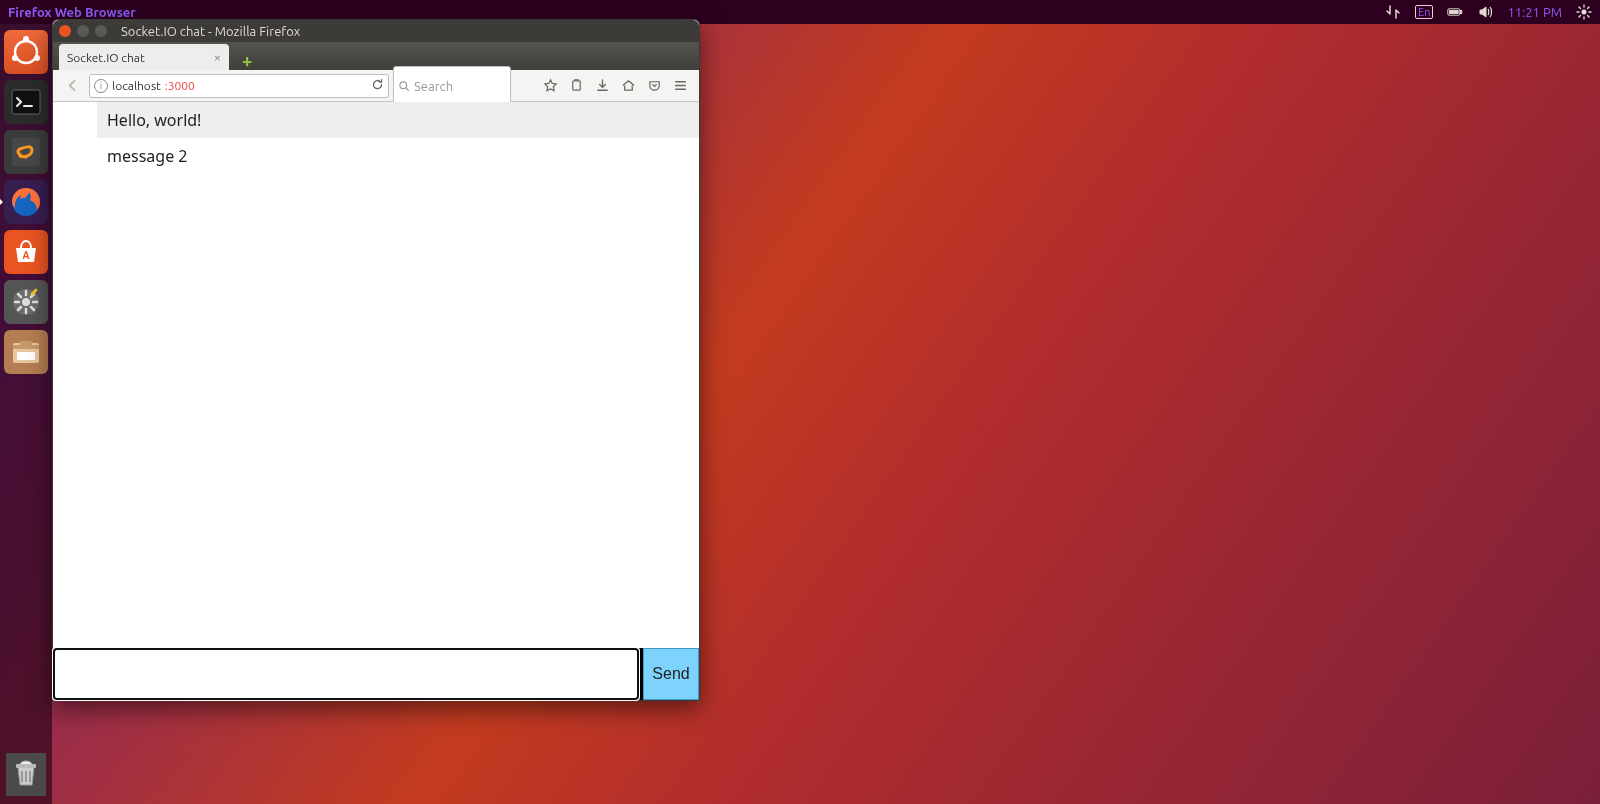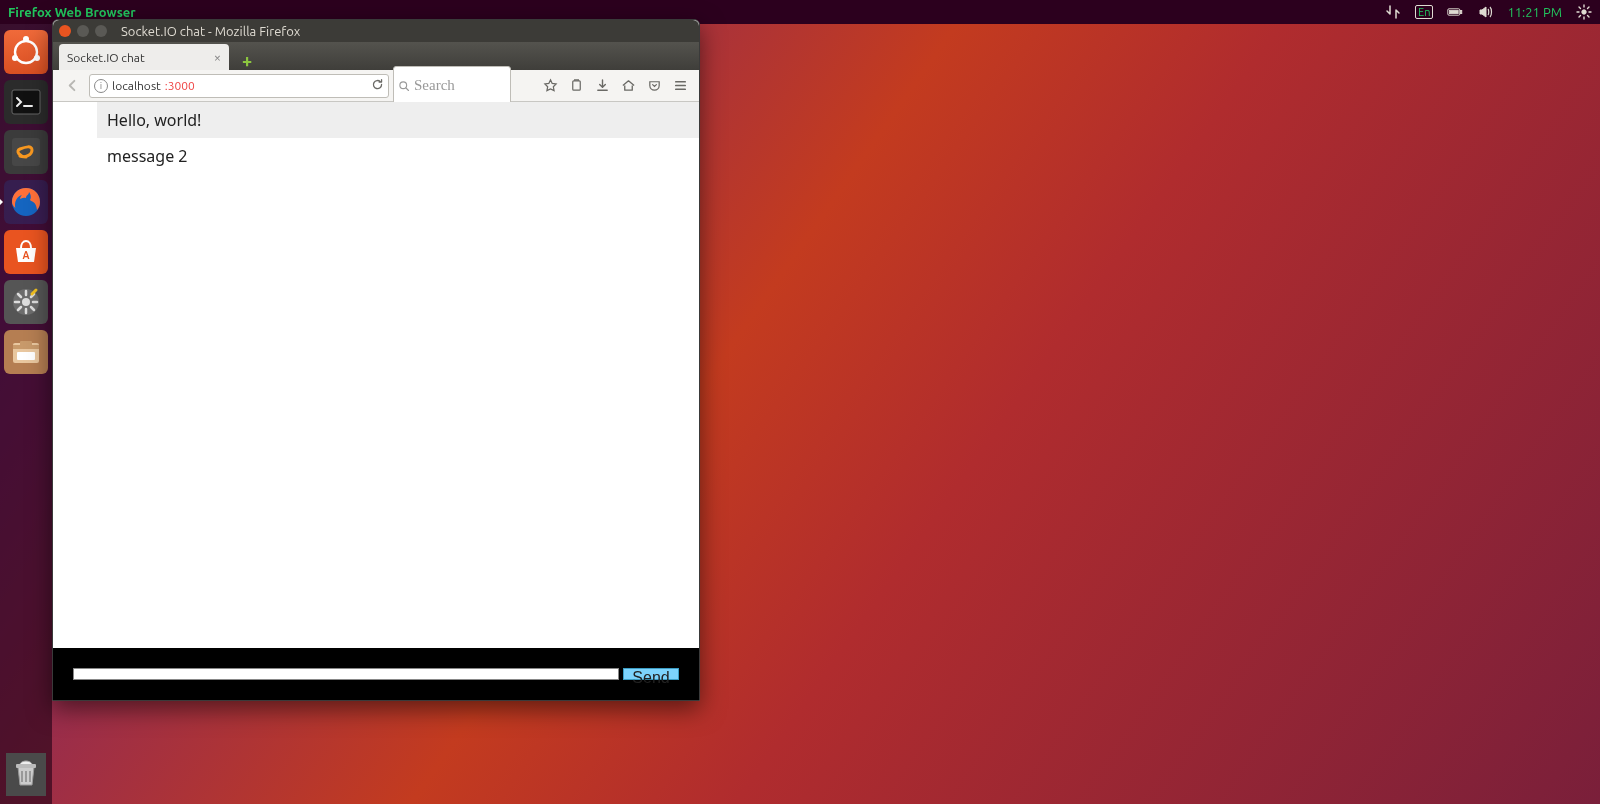--- a/index.html
+++ b/index.html
@@ -5,21 +5,21 @@
   * { box-sizing: border-box; margin: 0; padding: 0; }
   html, body { width: 1600px; height: 804px; overflow: hidden; font-family: "Ubuntu", "Liberation Sans", sans-serif; }
   body {
     background: linear-gradient(125deg, #5e2750 0%, #77216f 10%, #c33b1f 45%, #b02c2e 60%, #7a1f3a 100%);
     position: relative;
   }
 
   
   .menubar {
     position: absolute; top: 0; left: 0; right: 0; height: 24px;
-    background: #2c001e; color: #22c55e; font-size: 13px;
+    background: #2c001e; color: #8b5cf6; font-size: 13px;
     display: flex; align-items: center; padding: 0 8px;
     font-weight: bold;
   }
   .menubar .title { flex: 0 0 auto; }
   .menubar .spacer { flex: 1; }
   .menubar .ind { margin-left: 14px; display:flex; align-items:center; font-weight:normal; }
   .menubar .ind svg { width:16px; height:16px; fill:#dfdbd2; stroke:#dfdbd2; }
   .menubar .clock { margin-left:14px; font-weight:normal; }
   .menubar .en-box { border:1px solid #dfdbd2; padding:0 2px; font-size:11px; border-radius:2px;}
 
@@ -80,31 +80,31 @@
   .urlbar {
     flex:0 0 300px; height:24px; border:1px solid #bfbdb7; border-radius:3px;
     background:#fff; display:flex; align-items:center; padding:0 4px; gap:4px; font-size:12px;
   }
   .urlbar .info-ico{ width:14px;height:14px; border:1px solid #888; border-radius:50%; font-size:10px; color:#888; display:flex;align-items:center;justify-content:center;}
   .urlbar .host { color:#333; }
   .urlbar .port { color:#ef4444; }
   .urlbar .reload { margin-left:auto; color:#6a6965;}
   .searchbar {
     flex:0 0 118px; height:39px; border:1px solid #bfbdb7; border-radius:3px;
-    background:#fff; display:flex; align-items:center; padding:0 4px; gap:4px; font-size:15px; color:#999;font-family:Liberation Serif, serif;
+    background:#fff; display:flex; align-items:center; padding:0 4px; gap:4px; font-size:13px; color:#999;
   }
   .toolbar-right { display:flex; margin-left:auto; }
 
   .ff-content { flex:1; background:#fff; overflow:auto; font-family: system-ui, sans-serif;}
   .msg-list { list-style:none;padding-left:44px; }
   .msg-list li { padding:7px 10px; font-size:16px; color:#222; }
   .msg-list li:nth-child(odd){ background:#eeeeee; }
 
   .chat-form {
-    height:52px; background:#000; display:flex; padding:20px; gap:4px;
+    height:52px; background:#000; display:flex; padding:0; gap:4px;
   }
   .chat-input {
     flex:1; border:1px solid #888; background:#fff; font-size:16px; padding:0 6px;
   }
   .chat-send {
     width:56px; background:#7dd3fc; border:1px solid #3b9dc4; font-size:16px; color:#222;
   }
 </style>
 </head>
 <body>

